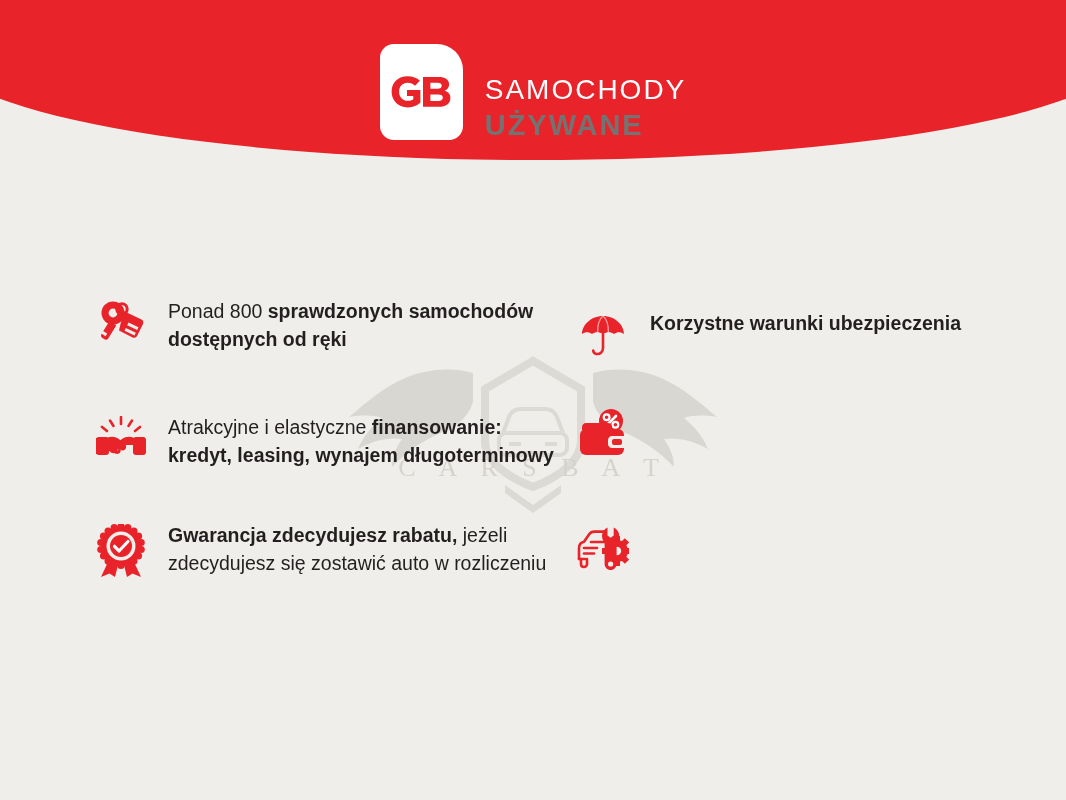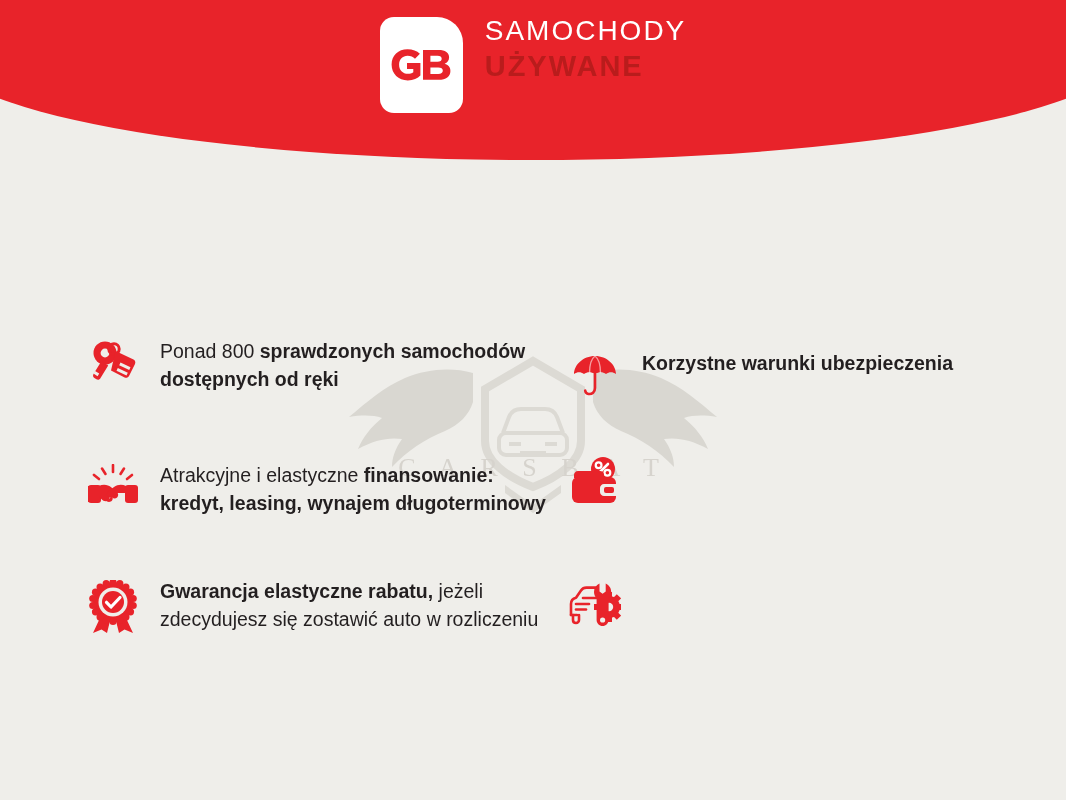--- a/index.html
+++ b/index.html
@@ -28,26 +28,26 @@
     position: absolute;
     left: -60px;
     top: -260px;
     width: 1186px;
     height: 420px;
     background: #e8232a;
     border-radius: 0 0 50% 50% / 0 0 26% 26%;
   }
   .header-inner {
     position: absolute;
-    top: 17px;
+    top: 0;
     left: 0;
     width: 1066px;
     height: 140px;
     display: flex;
-    align-items: flex-start;
+    align-items: flex-end;
     justify-content: center;
     gap: 22px;
   }
   .logo-tile {
     width: 83px;
     height: 96px;
     background: #ffffff;
     border-radius: 14px 22px 14px 14px;
     border-top-right-radius: 26px;
     display: flex;
@@ -64,21 +64,21 @@
     line-height: 1;
   }
   .brand-line1 {
     color: #ffffff;
     font-size: 28px;
     letter-spacing: 2.0px;
     font-weight: 400;
     margin-bottom: 7px;
   }
   .brand-line2 {
-    color: #b91c1c;
+    color: #737373;
     font-size: 29px;
     letter-spacing: 2.0px;
     font-weight: 700;
   }
 
   
   .watermark {
     position: absolute;
     left: 50%;
     top: 345px;
@@ -88,27 +88,26 @@
     pointer-events: none;
     opacity: 1;
     text-decoration: underline;
   }
   .watermark svg { display: block; }
 
   
   .features {
     position: absolute;
     top: 296px;
-    left: 84px;
+    left: 92px;
     width: 930px;
     display: grid;
     grid-template-columns: 482px 448px;
     grid-auto-rows: auto;
-    row-gap: 38px;
-    margin-top: 40px;
+    row-gap: 30px;
   }
   .feature {
     display: flex;
     align-items: flex-start;
     gap: 18px;
   }
   .feature-icon {
     flex: 0 0 auto;
     width: 58px;
     height: 62px;
@@ -328,21 +327,21 @@
             <circle cx="6.5" cy="12.2" r="3.6"></circle>
           <circle cx="11.1" cy="7.1" r="3.6"></circle>
             <circle cx="17.2" cy="3.7" r="3.6"></circle>
         </g>
         <circle cx="24" cy="22" r="14.5" fill="#efeeea"></circle>
         <circle cx="24" cy="22" r="11" fill="#e8232a"></circle>
         <path d="M17.5 22.3 L22 27 L31 17.5" fill="none" stroke="#ffffff" stroke-width="3.2" stroke-linecap="round" stroke-linejoin="round"></path>
       </svg>
     </div>
     <div class="feature-text">
-      <b>Gwarancja elastyczne rabatu, </b><span>jeżeli zdecydujesz się zostawić auto w rozliczeniu</span>
+      <b>Gwarancja zdecydujesz rabatu, </b><span>jeżeli zdecydujesz się zostawić auto w rozliczeniu</span>
     </div>
   </div>
 
   <div class="feature right-col row3-right">
     <div class="feature-icon">
       <svg width="52" height="46" viewBox="0 0 52 46">
 
         <g fill="none" stroke="#e8232a" stroke-width="2.6" stroke-linecap="round" stroke-linejoin="round">
           <path d="M2 33 L2 22 C2 19 4 16.5 7 15.8 L12 8.5 C13.2 6.7 15.2 5.6 17.4 5.6
                    L28 5.6"></path>

